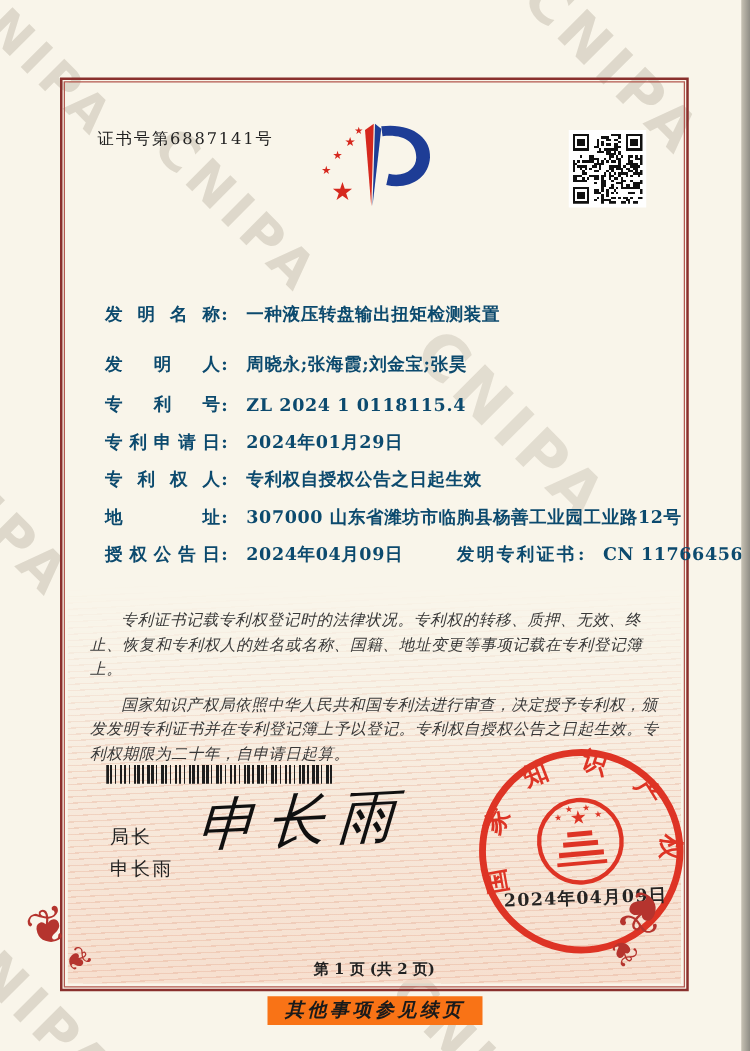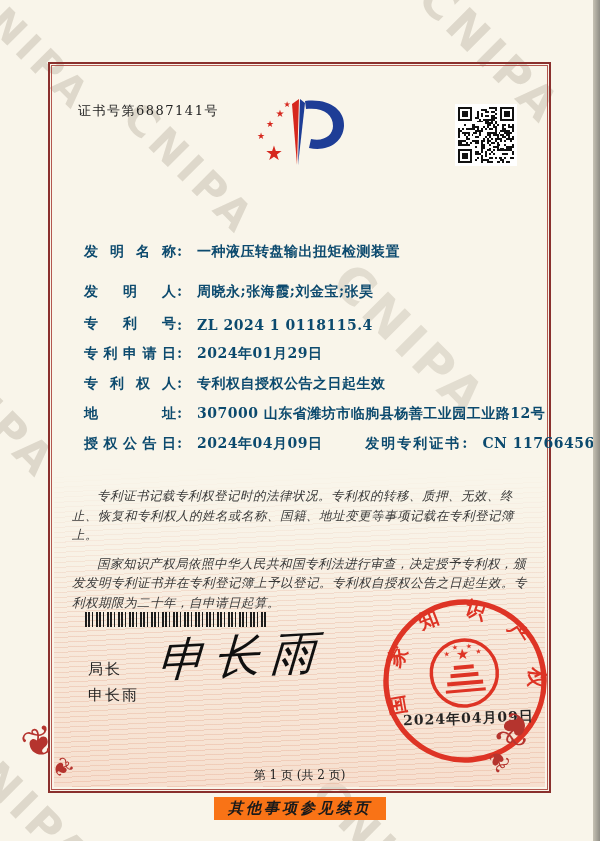--- a/index.html
+++ b/index.html
@@ -55,21 +55,21 @@
       #1d1d1d 3px 5px,transparent 5px 7px,#1d1d1d 7px 8px,transparent 8px 11px);}
   .signer{position:absolute;left:88px;top:656px;font-family:"DejaVu Sans",sans-serif;
     font-size:15px;line-height:26px;color:#222;letter-spacing:2px;}
   .signature{position:absolute;left:158px;top:626px;font-size:46px;color:#101010;
     font-style:italic;letter-spacing:10px;transform:rotate(-3deg) skewX(-6deg);}
   
   .seal{position:absolute;left:381px;top:597px;width:168px;height:168px;
     transform:rotate(-5deg);opacity:0.95;}
   
   .page-no{position:absolute;left:48px;width:503px;top:767px;text-align:center;
-    font-size:12px;color:#222;}
+    font-size:12px;color:#222;font-weight:bold;}
   .note-wrap{position:absolute;left:0;width:600px;top:797px;text-align:center;}
   .note{display:inline-block;background:#f97316;padding:2px 14px;font-size:15px;
     font-weight:700;font-style:italic;letter-spacing:3px;color:#1a1a1a;}
   
   .orn{position:absolute;color:#b5342e;pointer-events:none;line-height:1;}
   .orn span{position:absolute;display:block;}
 </style>
 </head>
 <body>
 

